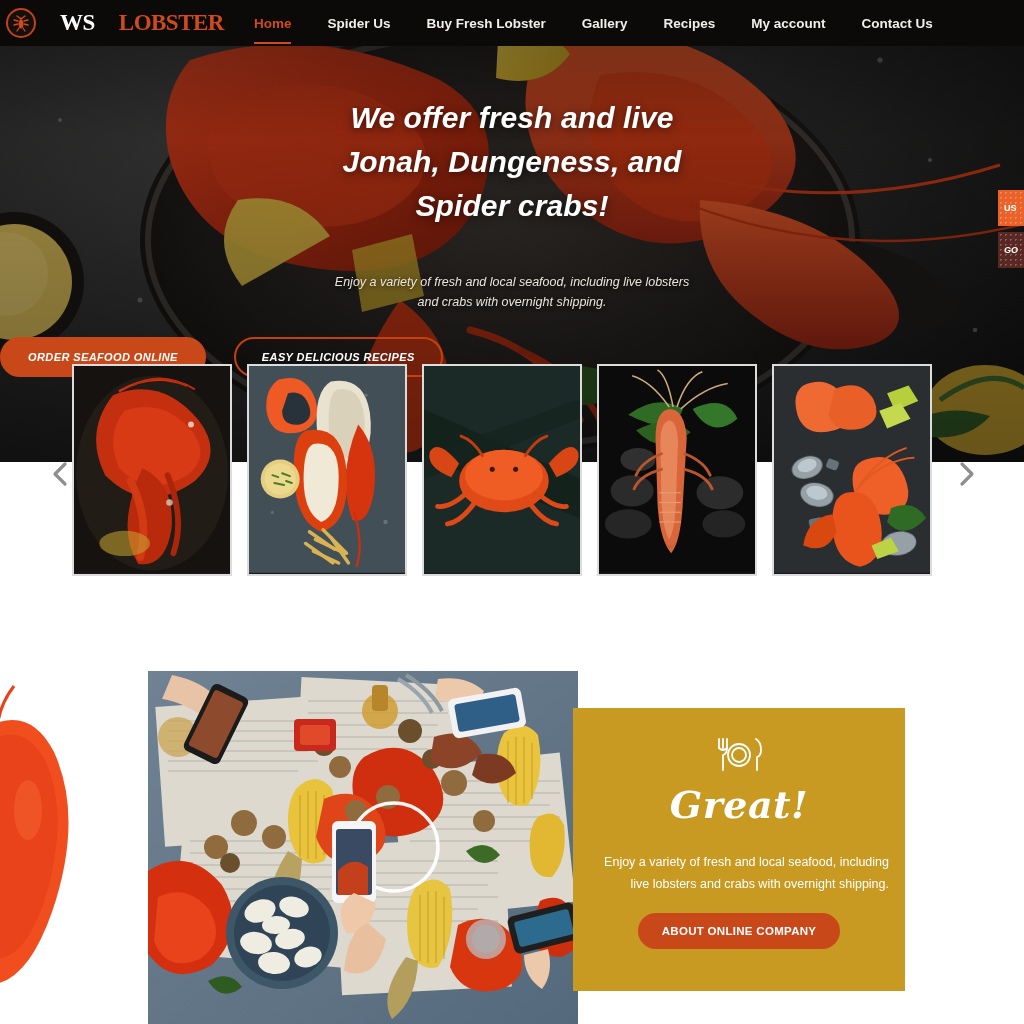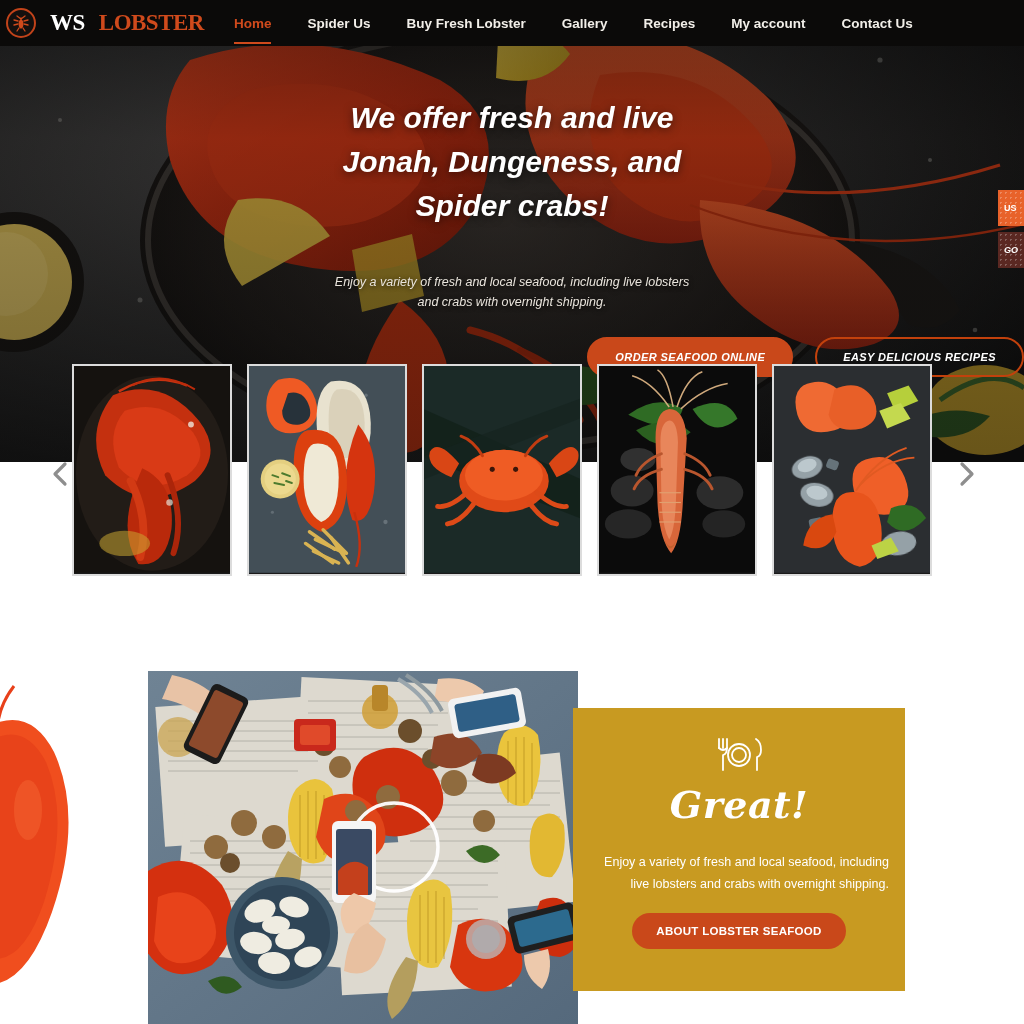--- a/index.html
+++ b/index.html
@@ -13,21 +13,21 @@
   .page { position: relative; width: 1024px; height: 1024px; overflow: hidden; }
 
   
   .header {
     position: absolute; top: 0; left: 0;
     width: 1024px; height: 46px;
     background: #0b0a09;
     display: flex; align-items: center;
     z-index: 60;
   }
-  .logo { display: flex; align-items: center; padding-left: 6px; gap: 14px; }
+  .logo { display: flex; align-items: center; padding-left: 6px; gap: 24px; }
   .logo-badge {
     width: 30px; height: 30px; border-radius: 50%;
     border: 2px solid #c2431a;
     background: #14100e;
     position: relative; flex: none;
   }
   .logo-badge svg { position: absolute; top: 3px; left: 3px; }
   .logo-ws {
     color: #ffffff; font-weight: 700; font-size: 23px;
     letter-spacing: -0.5px; font-family: "Liberation Serif", serif;
@@ -69,21 +69,21 @@
     color: #ffffff; font-size: 30px; font-weight: 700;
     line-height: 44px; letter-spacing: 0.1px;
     text-shadow: 0 2px 8px rgba(0,0,0,.55);
   }
   .hero-sub {
     margin-top: 44px;
     color: #e9e4dc; font-size: 12.5px; line-height: 20px;
     text-shadow: 0 1px 5px rgba(0,0,0,.7);
   }
   .hero-btns {
-    margin-top: 25px; display: flex; justify-content: flex-end; gap: 22px;
+    margin-top: 25px; display: flex; justify-content: flex-start; gap: 28px;
   }
   .btn {
     font-size: 11px; font-weight: 700; letter-spacing: .4px;
     border-radius: 22px; padding: 12px 26px;
     cursor: pointer; white-space: nowrap;
   }
   .btn-fill { background: #c9481a; color: #ffffff; border: 2px solid #c9481a; }
   .btn-outline { background: transparent; color: #ffffff; border: 2px solid #c2410c; }
 
   
@@ -578,21 +578,21 @@
           <circle cx="30" cy="19" r="11"></circle>
           <circle cx="30" cy="19" r="7"></circle>
           <path d="M47 3 q5 3 5 11 q0 6 -4 7 l0 13"></path>
         </g>
       </svg>
       <div class="card-great">Great!</div>
       <div class="card-text">
         <div>Enjoy a variety of fresh and local seafood, including</div>
         <div>live lobsters and crabs with overnight shipping.</div>
       </div>
-      <div class="card-btn">ABOUT LOBSTER SEAFOOD</div>
+      <div class="card-btn">ABOUT ONLINE COMPANY</div>
     </div>
   </div>
 
   <div class="header">
     <div class="logo">
       <div class="logo-badge">
         <svg width="20" height="20" viewBox="0 0 20 20">
           <g stroke="#cf4a1c" stroke-width="1.3" fill="none" stroke-linecap="round">
             <path d="M10 5 v10"></path>
             <path d="M10 6 l-4 -3 M10 6 l4 -3"></path>

